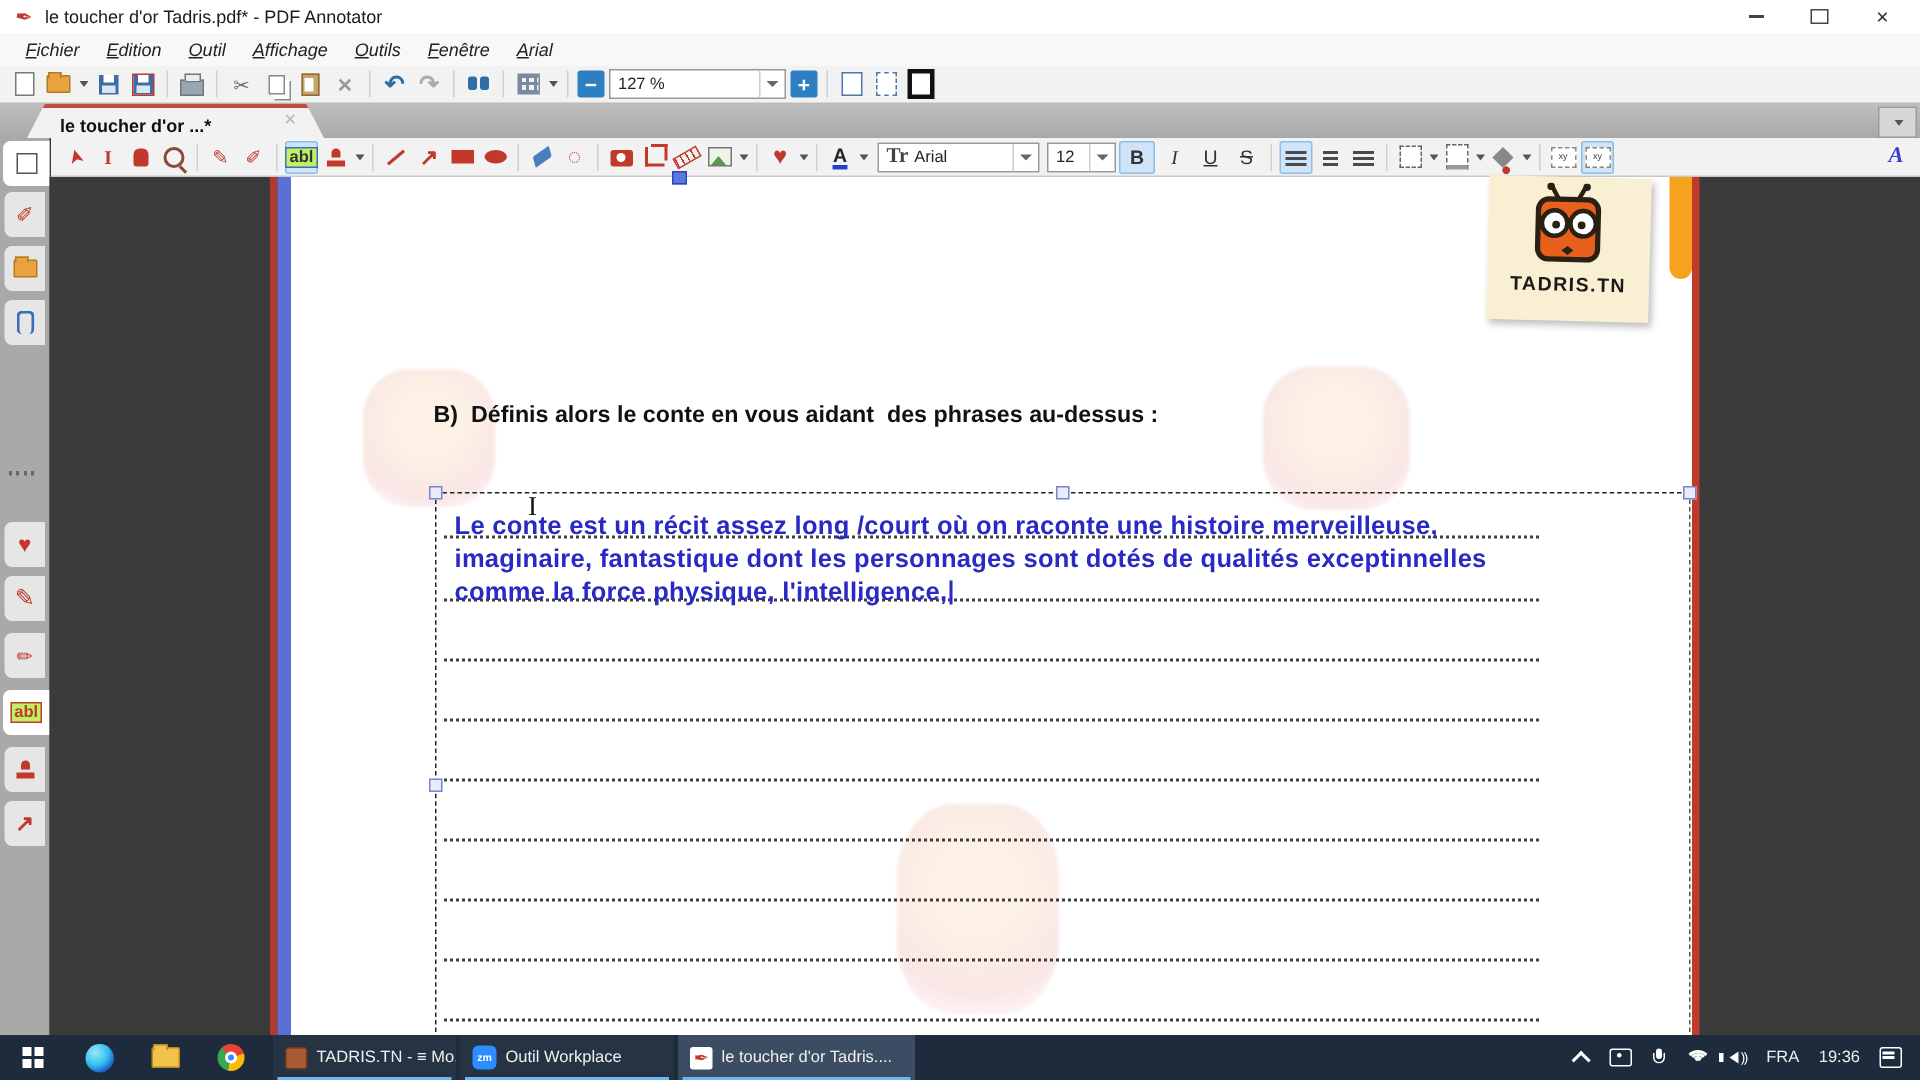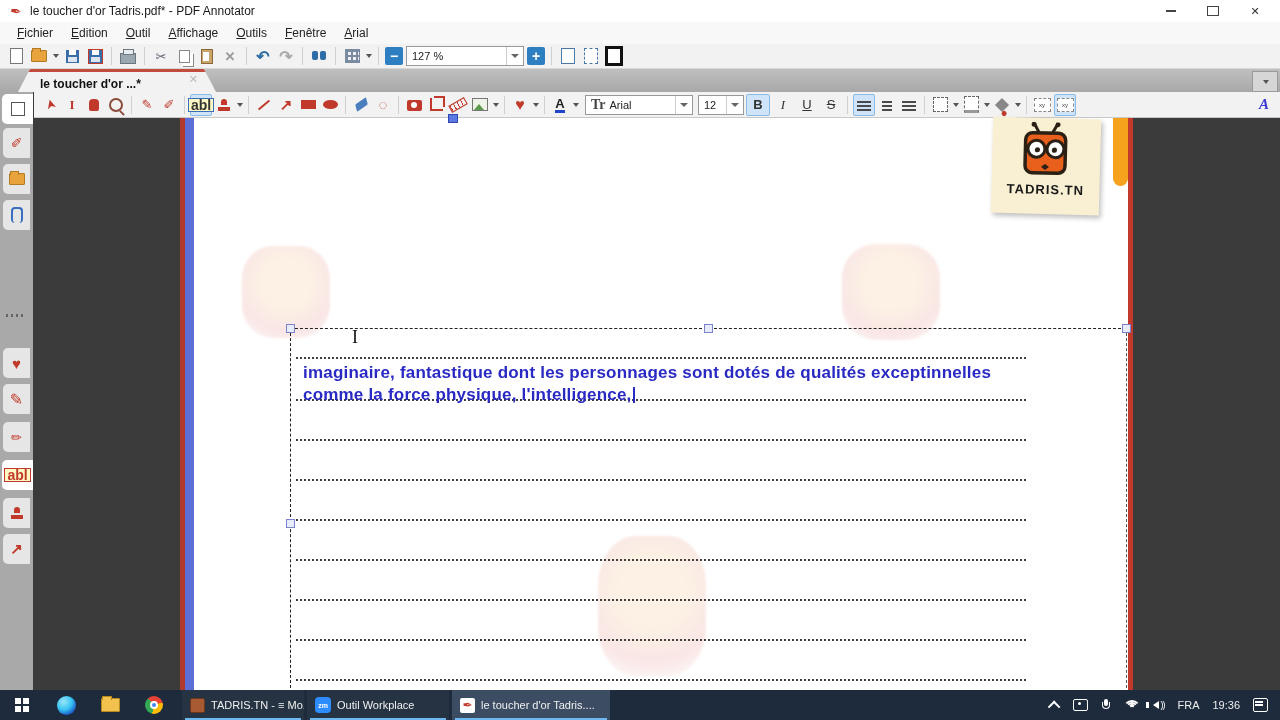--- a/index.html
+++ b/index.html
@@ -9,21 +9,21 @@
   
   .titlebar{left:0;top:0;width:1280px;height:22px;background:#fff;border-bottom:1px solid #e6e6e6;}
   .app-ico{left:8px;top:3px;width:16px;height:16px;background:#fff;color:#c2382a;font-size:14px;
            line-height:16px;text-align:center;transform:rotate(8deg);}
   .title-text{left:30px;top:0;height:22px;line-height:22px;font-size:12px;color:#1a1a1a;}
   .winbtn{top:0;width:42px;height:22px;display:flex;align-items:center;justify-content:center;color:#333;font-size:11px;}
   .minim-glyph{width:10px;height:2px;background:#444;}
   .maxim-glyph{width:10px;height:8px;border:1px solid #444;}
   
   .menubar{left:0;top:22px;width:1280px;height:22px;background:#f8f8f8;display:flex;align-items:center;padding-left:8px;box-sizing:border-box;}
-  .menu-item{display:inline-block;padding:0 9px;font-size:12px;color:#222;line-height:22px;}
+  .menu-item{display:inline-block;padding:0 9px;font-size:12px;color:#222;line-height:22px;font-style:italic;}
   .menu-item::first-letter{text-decoration:underline;}
   
   .toolbar1{left:0;top:44px;width:1280px;height:25px;background:#f2f2f2;border-bottom:1px solid #d8d8d8;
             display:flex;align-items:center;gap:3px;padding-left:6px;box-sizing:border-box;}
   .toolbar2{left:34px;top:92px;width:1246px;height:26px;background:#f2f2f2;border-bottom:1px solid #c9c9c9;
             display:flex;align-items:center;gap:2px;padding-left:6px;box-sizing:border-box;}
   .tbtn{width:20px;height:20px;display:flex;align-items:center;justify-content:center;font-size:13px;color:#555;flex:none;}
   .sep{width:1px;height:18px;background:#d0d0d0;margin:0 3px;flex:none;}
   .ddarr{width:0;height:0;border-left:3px solid transparent;border-right:3px solid transparent;border-top:4px solid #555;margin-left:1px;flex:none;}
   .red{color:#c0392b;}
@@ -63,21 +63,21 @@
   .cam-ic::before{content:"";position:absolute;left:4px;top:2px;width:6px;height:6px;background:#fff;border-radius:50%;}
   .crop-ic{width:11px;height:11px;border-left:2px solid #c0392b;border-bottom:2px solid #c0392b;position:relative;}
   .crop-ic::after{content:"";position:absolute;left:2px;top:-2px;width:9px;height:9px;border-right:2px solid #c0392b;border-top:2px solid #c0392b;}
   .ruler-ic{width:16px;height:6px;border:1px solid #c0392b;transform:rotate(-30deg);
             background:repeating-linear-gradient(90deg,#c0392b 0 1px,transparent 1px 4px);}
   .img-ic{width:14px;height:11px;border:1px solid #777;background:#eef4e8;position:relative;}
   .img-ic::after{content:"";position:absolute;left:1px;bottom:0;border-left:5px solid transparent;border-right:5px solid transparent;border-bottom:6px solid #5a9a4a;}
   .stamp-ic{width:12px;height:12px;position:relative;}
   .stamp-ic::before{content:"";position:absolute;left:3px;top:0;width:6px;height:6px;background:#c0392b;border-radius:50% 50% 0 0;}
   .stamp-ic::after{content:"";position:absolute;left:0;bottom:0;width:12px;height:4px;background:#c0392b;}
-  .abl-box{font-size:14px;font-weight:bold;border:1px solid #3a6ebf;color:#333;padding:0 2px;background:#fef9c3;line-height:12px;}
+  .abl-box{font-size:11px;font-weight:bold;border:1px solid #3a6ebf;color:#333;padding:0 2px;background:#bef264;line-height:12px;}
   .colorA{font-weight:bold;font-size:13px;color:#222;border-bottom:3px solid #2244cc;line-height:13px;}
   .fmt-letter{font-size:13px;color:#333;width:22px;height:20px;display:flex;align-items:center;justify-content:center;flex:none;}
   .align-ic{width:14px;height:12px;flex:none;}
   .al-l{background:repeating-linear-gradient(0deg,#4a4a4a 0 2px,transparent 2px 4px);}
   .al-c{background:repeating-linear-gradient(0deg,#4a4a4a 0 2px,transparent 2px 4px);width:10px;margin:0 2px;}
   .al-r{background:repeating-linear-gradient(0deg,#4a4a4a 0 2px,transparent 2px 4px);}
   .dashed-box{width:13px;height:13px;border:1px dashed #666;background:#fff;}
   .bucket-ic{width:10px;height:10px;background:#888;transform:rotate(45deg);position:relative;}
   .bucket-ic::after{content:"";position:absolute;right:-5px;bottom:-2px;width:5px;height:5px;background:#c0392b;border-radius:50%;}
   .xy-ic{width:15px;height:12px;border:1px dashed #888;font-size:6px;color:#444;display:flex;align-items:center;justify-content:center;background:#fff;}
@@ -458,39 +458,41 @@
       <line x1="27" y1="26" x2="30" y2="26" stroke="#2a2014" stroke-width="3"></line>
       <circle cx="20" cy="28" r="2.6" fill="#2a2014"></circle>
       <circle cx="37" cy="28" r="2.6" fill="#2a2014"></circle>
       <path d="M24 45 L28 42 L32 45 L28 48 Z" fill="#2a2014"></path>
     </svg>
     <span class="logo-lbl">TADRIS.TN</span>
   </div>
 
   <div class="abs" style="left:448px;top:114px;width:8px;height:7px;background:#5b79e0;border:1px solid #2f47b5;"></div>
 
+  <div class="abs heading" style="left:289px;top:268px;">B)  Définis alors le conte en vous aidant  des phrases au-dessus :</div>
 
   <div class="abs dotline" style="left:296px;top:356px;width:730px;"></div>
   <div class="abs dotline" style="left:296px;top:398px;width:730px;"></div>
   <div class="abs dotline" style="left:296px;top:438px;width:730px;"></div>
   <div class="abs dotline" style="left:296px;top:478px;width:730px;"></div>
   <div class="abs dotline" style="left:296px;top:518px;width:730px;"></div>
   <div class="abs dotline" style="left:296px;top:558px;width:730px;"></div>
   <div class="abs dotline" style="left:296px;top:598px;width:730px;"></div>
   <div class="abs dotline" style="left:296px;top:638px;width:730px;"></div>
   <div class="abs dotline" style="left:296px;top:678px;width:730px;"></div>
 
   <div class="abs dashT" style="left:290px;top:328px;width:836px;"></div>
   <div class="abs dashL" style="left:290px;top:328px;height:360px;"></div>
   <div class="abs dashL" style="left:1126px;top:328px;height:360px;border-left-color:#555;"></div>
   <div class="abs handle" style="left:286px;top:324px;"></div>
   <div class="abs handle" style="left:704px;top:324px;"></div>
   <div class="abs handle" style="left:1122px;top:324px;"></div>
   <div class="abs handle" style="left:286px;top:519px;"></div>
 
+  <div class="abs bluetxt" style="left:303px;top:341px;"><span>Le conte est un récit assez long /court où on raconte une histoire merveilleuse,</span></div>
   <div class="abs bluetxt" style="left:303px;top:363px;"><span>imaginaire, fantastique dont les personnages sont dotés de qualités exceptinnelles</span></div>
   <div class="abs bluetxt" style="left:303px;top:385px;"><span>comme la force physique, l'intelligence,</span><span class="caret"></span></div>
 
   <div class="abs ibeam" style="left:352px;top:328px;">I</div>
 
   <div class="abs taskbar">
     <div class="tb-ic">
         <span class="win-logo"></span>
       </div>
     <div class="tb-ic">

